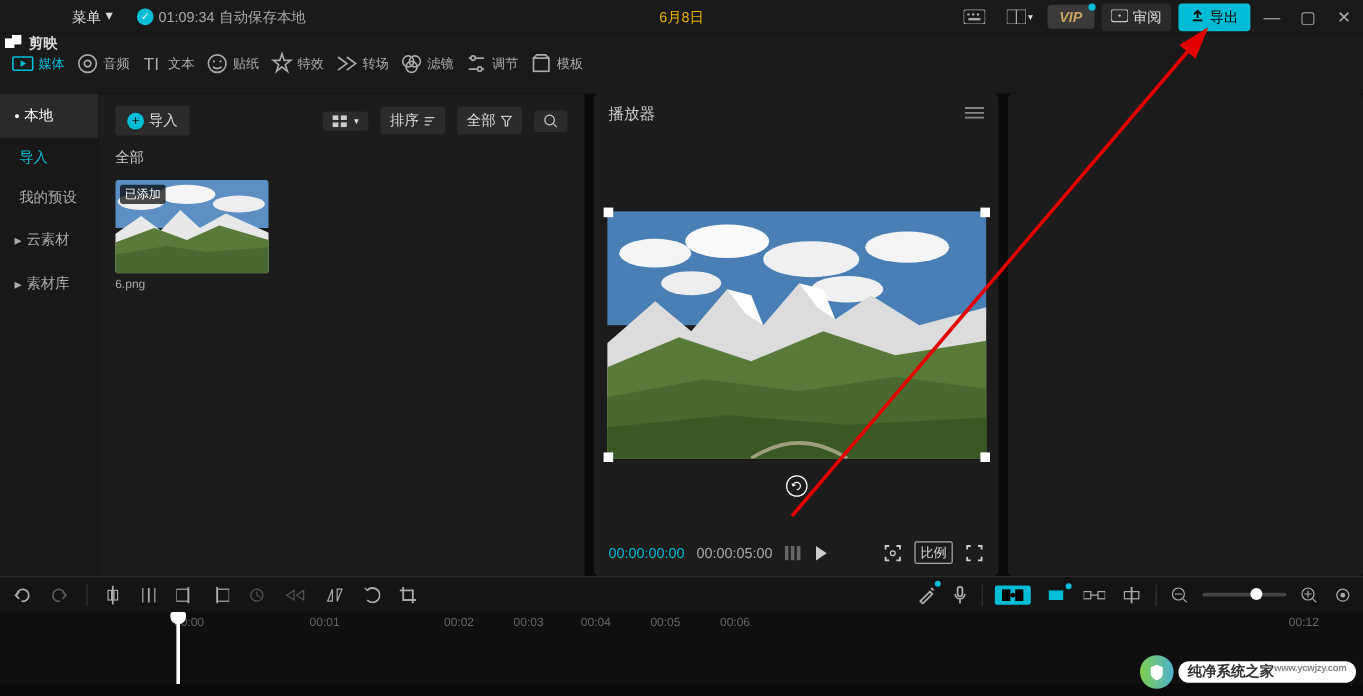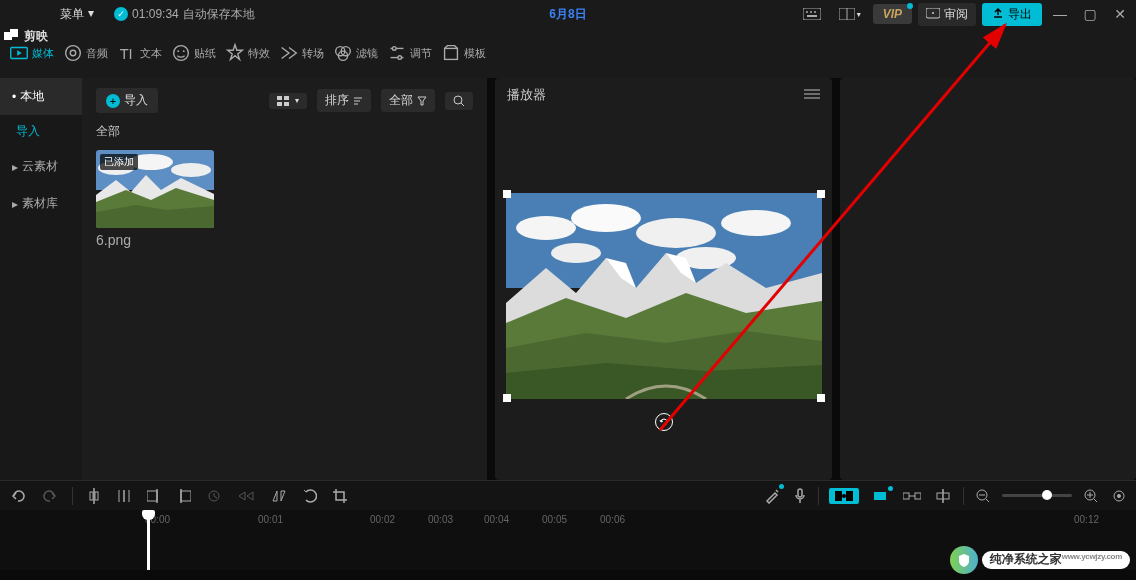--- a/index.html
+++ b/index.html
@@ -5,21 +5,21 @@
 * { margin: 0; padding: 0; box-sizing: border-box; font-family: "Microsoft YaHei", sans-serif; }
 body { background: #0a0a0a; color: #ddd; width: 1136px; height: 580px; overflow: hidden; position: relative; }
 
 
 .titlebar { height: 28px; background: #1a1a1a; display: flex; align-items: center; justify-content: space-between; padding: 0 4px; font-size: 12px; }
 .titlebar-left { display: flex; align-items: center; gap: 12px; }
 .app-name { display: flex; align-items: center; gap: 6px; font-weight: bold; margin-top: 44px; }
 .menu-dropdown { display: flex; gap: 4px; cursor: pointer; }
 .autosave { display: flex; align-items: center; gap: 4px; color: #aaa; margin-left: 8px; }
 .check-icon { width: 14px; height: 14px; border-radius: 50%; background: #00bcd4; display: inline-flex; align-items: center; justify-content: center; font-size: 9px; color: #fff; }
-.titlebar-center { position: absolute; left: 50%; transform: translateX(-50%); color: #3b82f6; font-size: 12px; font-weight: 700; }
+.titlebar-center { position: absolute; left: 50%; transform: translateX(-50%); color: #eab308; font-size: 12px; font-weight: 400; }
 .titlebar-right { display: flex; align-items: center; gap: 6px; }
 .tb-btn { background: #2a2a2a; border-radius: 3px; padding: 3px 8px; display: flex; align-items: center; gap: 4px; cursor: pointer; font-size: 12px; }
 .tb-icon { background: none; padding: 3px 6px; cursor: pointer; display: flex; align-items: center; }
 .vip-btn { background: #3a3a3a; color: #c9a35e; font-weight: bold; font-style: italic; padding: 3px 10px; border-radius: 3px; position: relative; }
 .vip-btn::after { content: ""; width: 6px; height: 6px; background: #00bcd4; border-radius: 50%; position: absolute; top: -1px; right: -1px; }
 .export-btn { background: #00bcd4; color: #000; padding: 3px 10px; border-radius: 3px; display: flex; align-items: center; gap: 4px; cursor: pointer; }
 .window-ctrl { width: 24px; text-align: center; cursor: pointer; color: #aaa; font-size: 14px; }
 
 
 .ribbon { height: 50px; background: #1a1a1a; display: flex; align-items: center; padding: 0 4px; gap: 0; }
@@ -39,23 +39,23 @@
 
 
 .media-panel { flex: 0 0 405px; background: #1c1c1c; padding: 10px 14px; }
 .media-toolbar { display: flex; align-items: center; gap: 10px; margin-bottom: 10px; }
 .import-btn { background: #2b2b2b; border-radius: 3px; padding: 4px 10px; display: flex; align-items: center; gap: 4px; cursor: pointer; font-size: 12px; }
 .import-btn .plus { width: 14px; height: 14px; background: #00bcd4; border-radius: 50%; display: inline-flex; align-items: center; justify-content: center; font-size: 11px; color: #000; }
 .spacer { flex: 1; }
 .tool-pill { background: #2b2b2b; border-radius: 3px; padding: 3px 8px; display: flex; align-items: center; gap: 4px; cursor: pointer; font-size: 12px; }
 .section-label { font-size: 12px; color: #ccc; margin-bottom: 10px; }
 .thumb { width: 118px; position: relative; }
-.thumb-img { width: 118px; height: 78px; border-radius: 3px; overflow: hidden; position: relative; }
+.thumb-img { width: 128px; height: 78px; border-radius: 3px; overflow: hidden; position: relative; }
 .thumb-badge { position: absolute; top: 4px; left: 4px; background: rgba(0,0,0,.7); color: #fff; font-size: 10px; padding: 1px 4px; border-radius: 2px; }
-.thumb-name { font-size: 14px; color: #aaa; margin-top: 4px; }
+.thumb-name { font-size: 10px; color: #aaa; margin-top: 4px; }
 
 
 .player-panel { flex: 1; background: #1c1c1c; margin-left: 8px; border-radius: 4px; display: flex; flex-direction: column; }
 .player-header { display: flex; align-items: center; justify-content: space-between; padding: 8px 12px; font-size: 13px; color: #ccc; }
 .player-menu { cursor: pointer; }
 .player-viewport { flex: 1; display: flex; align-items: center; justify-content: center; position: relative; }
 .player-frame { width: 316px; height: 206px; position: relative; }
 .player-frame-inner { width: 100%; height: 100%; }
 .corner { position: absolute; width: 8px; height: 8px; background: #fff; }
 .corner.tl { top: -3px; left: -3px; } .corner.tr { top: -3px; right: -3px; }
@@ -228,20 +228,21 @@
     </div>
 </div>
 
 <div class="main">
   <div class="sidebar">
     <div class="side-item active">
         <span>•</span>
         <span>本地</span>
       </div>
     <div class="side-sub active">导入</div>
+    <div class="side-sub">我的预设</div>
     <div class="side-item">
         <span>▸</span>
         <span>云素材</span>
       </div>
     <div class="side-item">
         <span>▸</span>
         <span>素材库</span>
       </div>
   </div>
 
@@ -332,20 +333,42 @@
         <div class="corner bl"></div>
         <div class="corner br"></div>
         <div class="rotate-handle">
             <svg width="10" height="10" viewBox="0 0 10 10">
               <path d="M2 5 A3 3 0 1 1 5 8" fill="none" stroke="#fff"></path>
               <path d="M1 3 L2 5 L4 4" fill="none" stroke="#fff"></path>
             </svg>
           </div>
       </div>
     </div>
+    <div class="player-controls">
+      <span class="time-current">00:00:00:00</span>
+      <span class="time-total">00:00:05:00</span>
+      <svg width="14" height="12" viewBox="0 0 14 12" class="play-btn">
+          <rect x="0" y="0" width="3" height="12" fill="#666"></rect>
+          <rect x="5" y="0" width="3" height="12" fill="#666"></rect>
+          <rect x="10" y="0" width="3" height="12" fill="#666"></rect>
+        </svg>
+      <svg width="12" height="14" viewBox="0 0 12 14" class="play-btn">
+          <path d="M2 1 L11 7 L2 13 Z" fill="#ccc"></path>
+        </svg>
+      <div class="right-ctrls">
+        <svg width="16" height="16" viewBox="0 0 16 16">
+            <path d="M2 5 L2 2 L5 2 M11 2 L14 2 L14 5 M14 11 L14 14 L11 14 M5 14 L2 14 L2 11" fill="none" stroke="#ccc" stroke-width="1.5"></path>
+            <circle cx="8" cy="8" r="2" fill="none" stroke="#ccc"></circle>
+          </svg>
+        <div class="ratio-box">比例</div>
+        <svg width="16" height="16" viewBox="0 0 16 16">
+            <path d="M2 5 L2 2 L5 2 M11 2 L14 2 L14 5 M14 11 L14 14 L11 14 M5 14 L2 14 L2 11" fill="none" stroke="#ccc" stroke-width="1.5"></path>
+          </svg>
+      </div>
+    </div>
   </div>
 
   <div class="right-panel"></div>
 </div>
 
 <svg class="arrow-svg" style="left:650px;top:20px" width="370" height="420">
   <defs>
       <marker id="ah" markerWidth="10" markerHeight="10" refX="8" refY="3" orient="auto">
         <path d="M0 0 L9 3 L0 6 Z" fill="#e30000"></path>
       </marker>

